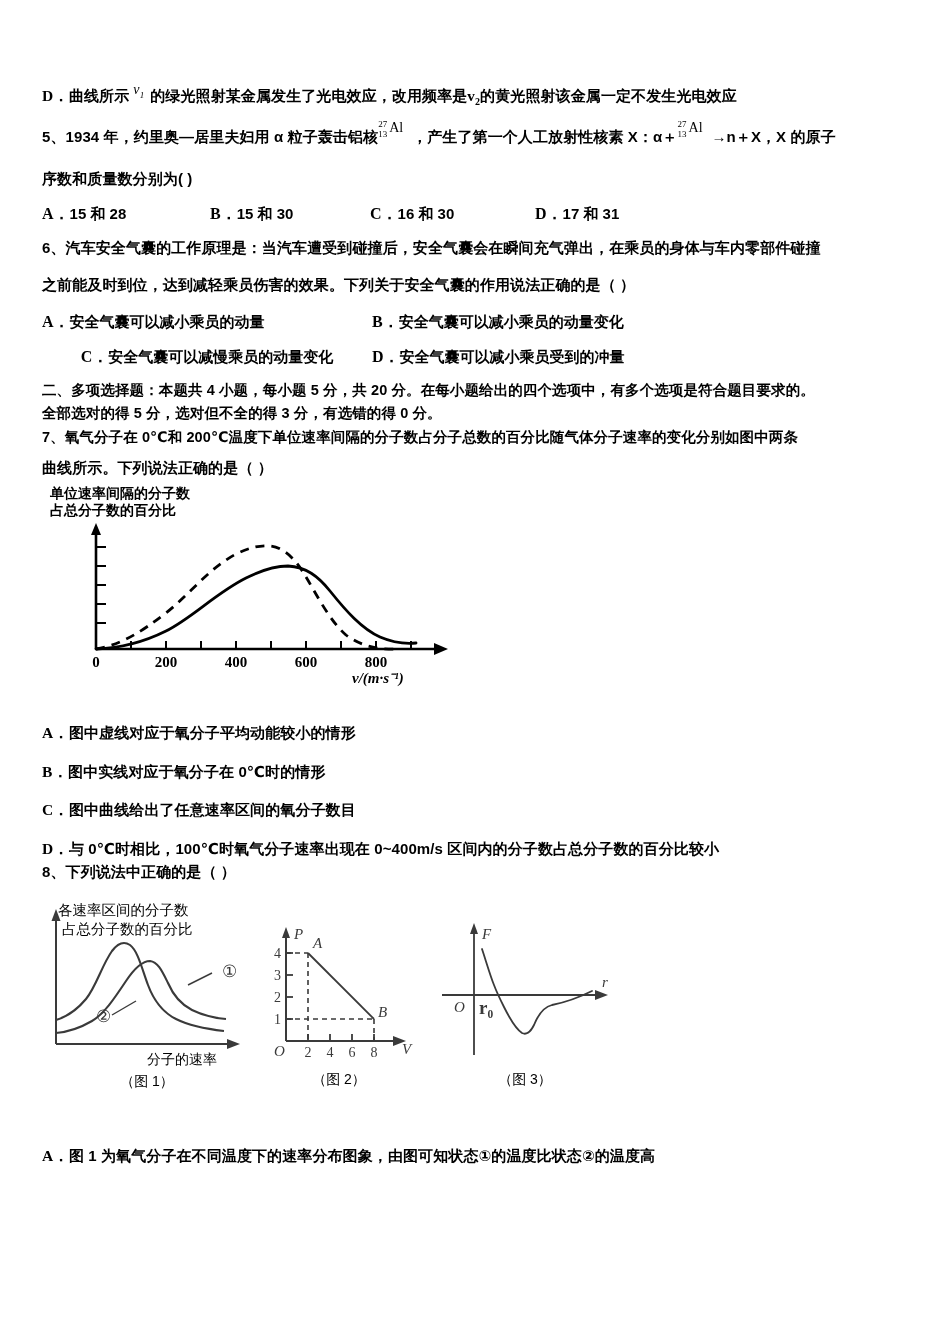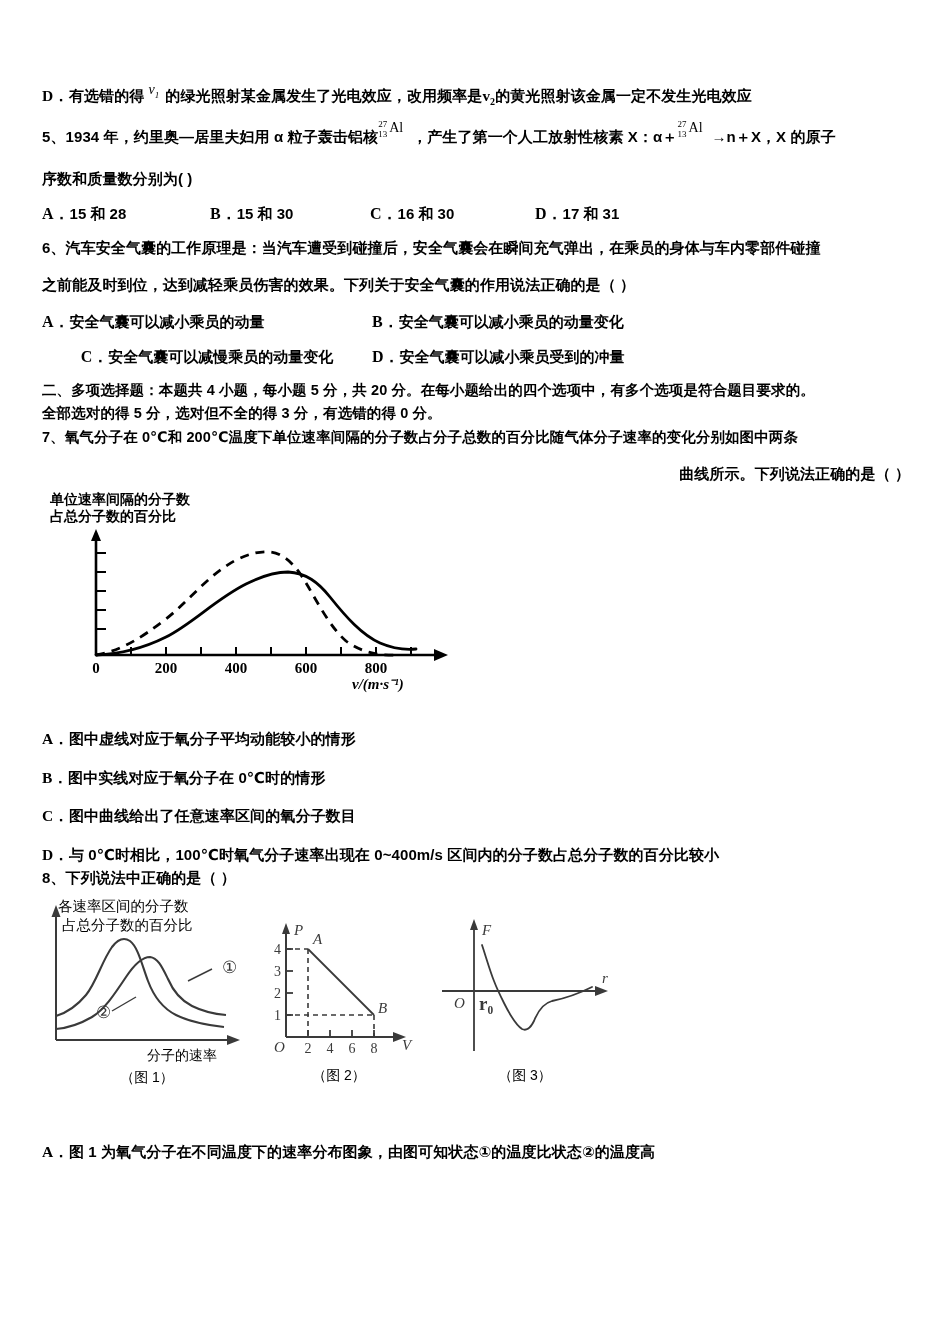--- a/index.html
+++ b/index.html
@@ -58,38 +58,38 @@
     font-family: "Liberation Serif", serif;
   }
 
   .nuvar { font-family: "Liberation Serif", serif; font-style: italic; font-size: 14px; }
   .nuvar sub { font-size: 9px; }
 
   
   #chart1 { position: relative; margin: 10px 0 0 8px; width: 420px; height: 210px; }
 
   
-  #figrow { position: relative; margin-top: 14px; height: 200px; }
+  #figrow { position: relative; margin-top: 24px; height: 200px; }
   .figcap {
     font-family: "Liberation Sans", "DejaVu Sans", sans-serif;
     font-size: 14px;
     text-align: center;
   }
   .abs { position: absolute; }
   svg { display: block; }
   .axistxt { font-family: "Liberation Serif", serif; font-size: 15px; font-style: italic; }
   .ticktxt { font-family: "Liberation Serif", serif; font-size: 14px; }
 </style>
 </head>
 <body>
 
 <div class="page">
 
   <div class="line para">
-    <span class="opt-label">D．</span><span class="cnbody">有选错的得</span><span class="nuvar" style="position:relative;top:-7px;padding:0 6px 0 4px;"><span>ν</span><sub>1</sub></span><span class="cnbody">的绿光照射某金属发生了光电效应，改用频率是</span><span class="cnbody" style="font-family:'Liberation Serif',serif;"><span>v</span><sub style="font-size:10px">2</sub></span><span class="cnbody">的黄光照射该金属一定不发生光电效应</span>
+    <span class="opt-label">D．</span><span class="cnbody">曲线所示</span><span class="nuvar" style="position:relative;top:-7px;padding:0 6px 0 4px;"><span>ν</span><sub>1</sub></span><span class="cnbody">的绿光照射某金属发生了光电效应，改用频率是</span><span class="cnbody" style="font-family:'Liberation Serif',serif;"><span>v</span><sub style="font-size:10px">2</sub></span><span class="cnbody">的黄光照射该金属一定不发生光电效应</span>
   </div>
 
   <div class="line" style="margin-top:22px;">
     <span class="cnbody">5、</span><span class="cnbody">1934 年，约里奥—居里夫妇用 α 粒子轰击铝核</span><span class="nuclide"><span class="num mass">27</span><span class="num atno">13</span><span class="sym">Al</span></span><span class="cnbody">，产生了第一个人工放射性核素 X：α＋</span><span class="nuclide"><span class="num mass">27</span><span class="num atno">13</span><span class="sym">Al</span></span><span class="cnbody">→n＋X，X 的原子</span>
   </div>
   <div class="line cnbody" style="margin-top:26px;">序数和质量数分别为(      )</div>
 
   <div class="optrow" style="margin-top:18px;">
     <div style="width:168px"><span class="opt-label">A．</span><span class="cnbody">15 和 28</span></div>
     <div style="width:160px"><span class="opt-label">B．</span><span class="cnbody">15 和 30</span></div>
@@ -106,21 +106,21 @@
   </div>
   <div class="optrow" style="margin-top:-1px;text-align:center;">
     <div style="width:330px"><span class="opt-label">C．</span><span class="cnbody">安全气囊可以减慢乘员的动量变化</span></div>
     <div><span class="opt-label">D．</span><span class="cnbody">安全气囊可以减小乘员受到的冲量</span></div>
   </div>
 
   <div class="line cnbody" style="margin-top:14px;font-size:14.5px;">二、多项选择题：本题共 4 小题，每小题 5 分，共 20 分。在每小题给出的四个选项中，有多个选项是符合题目要求的。</div>
   <div class="line cnbody" style="margin-top:9px;font-size:14.5px;">全部选对的得 5 分，选对但不全的得 3 分，有选错的得 0 分。</div>
 
   <div class="line cnbody" style="margin-top:9px;font-size:14.5px;">7、氧气分子在 0℃和 200℃温度下单位速率间隔的分子数占分子总数的百分比随气体分子速率的变化分别如图中两条</div>
-  <div class="line cnbody" style="margin-top:22px;text-align:right;">曲线所示。下列说法正确的是（      ）</div>
+  <div class="line cnbody" style="margin-top:16px;">曲线所示。下列说法正确的是（      ）</div>
 
   <div id="chart1">
     <div class="abs" style="left:0px; top:0px; font-family:'Liberation Sans','DejaVu Sans',sans-serif; font-weight:bold; font-size:14px; line-height:1.18;">
       <div>单位速率间隔的分子数</div>
       <div>占总分子数的百分比</div>
     </div>
     <svg class="abs" style="left:0px; top:36px;" width="420" height="150" viewBox="0 0 420 150">
 
       <line x1="46" y1="10" x2="46" y2="128" stroke="#000" stroke-width="2.6"></line>
       <polygon points="46,2 41,14 51,14" fill="#000"></polygon>

